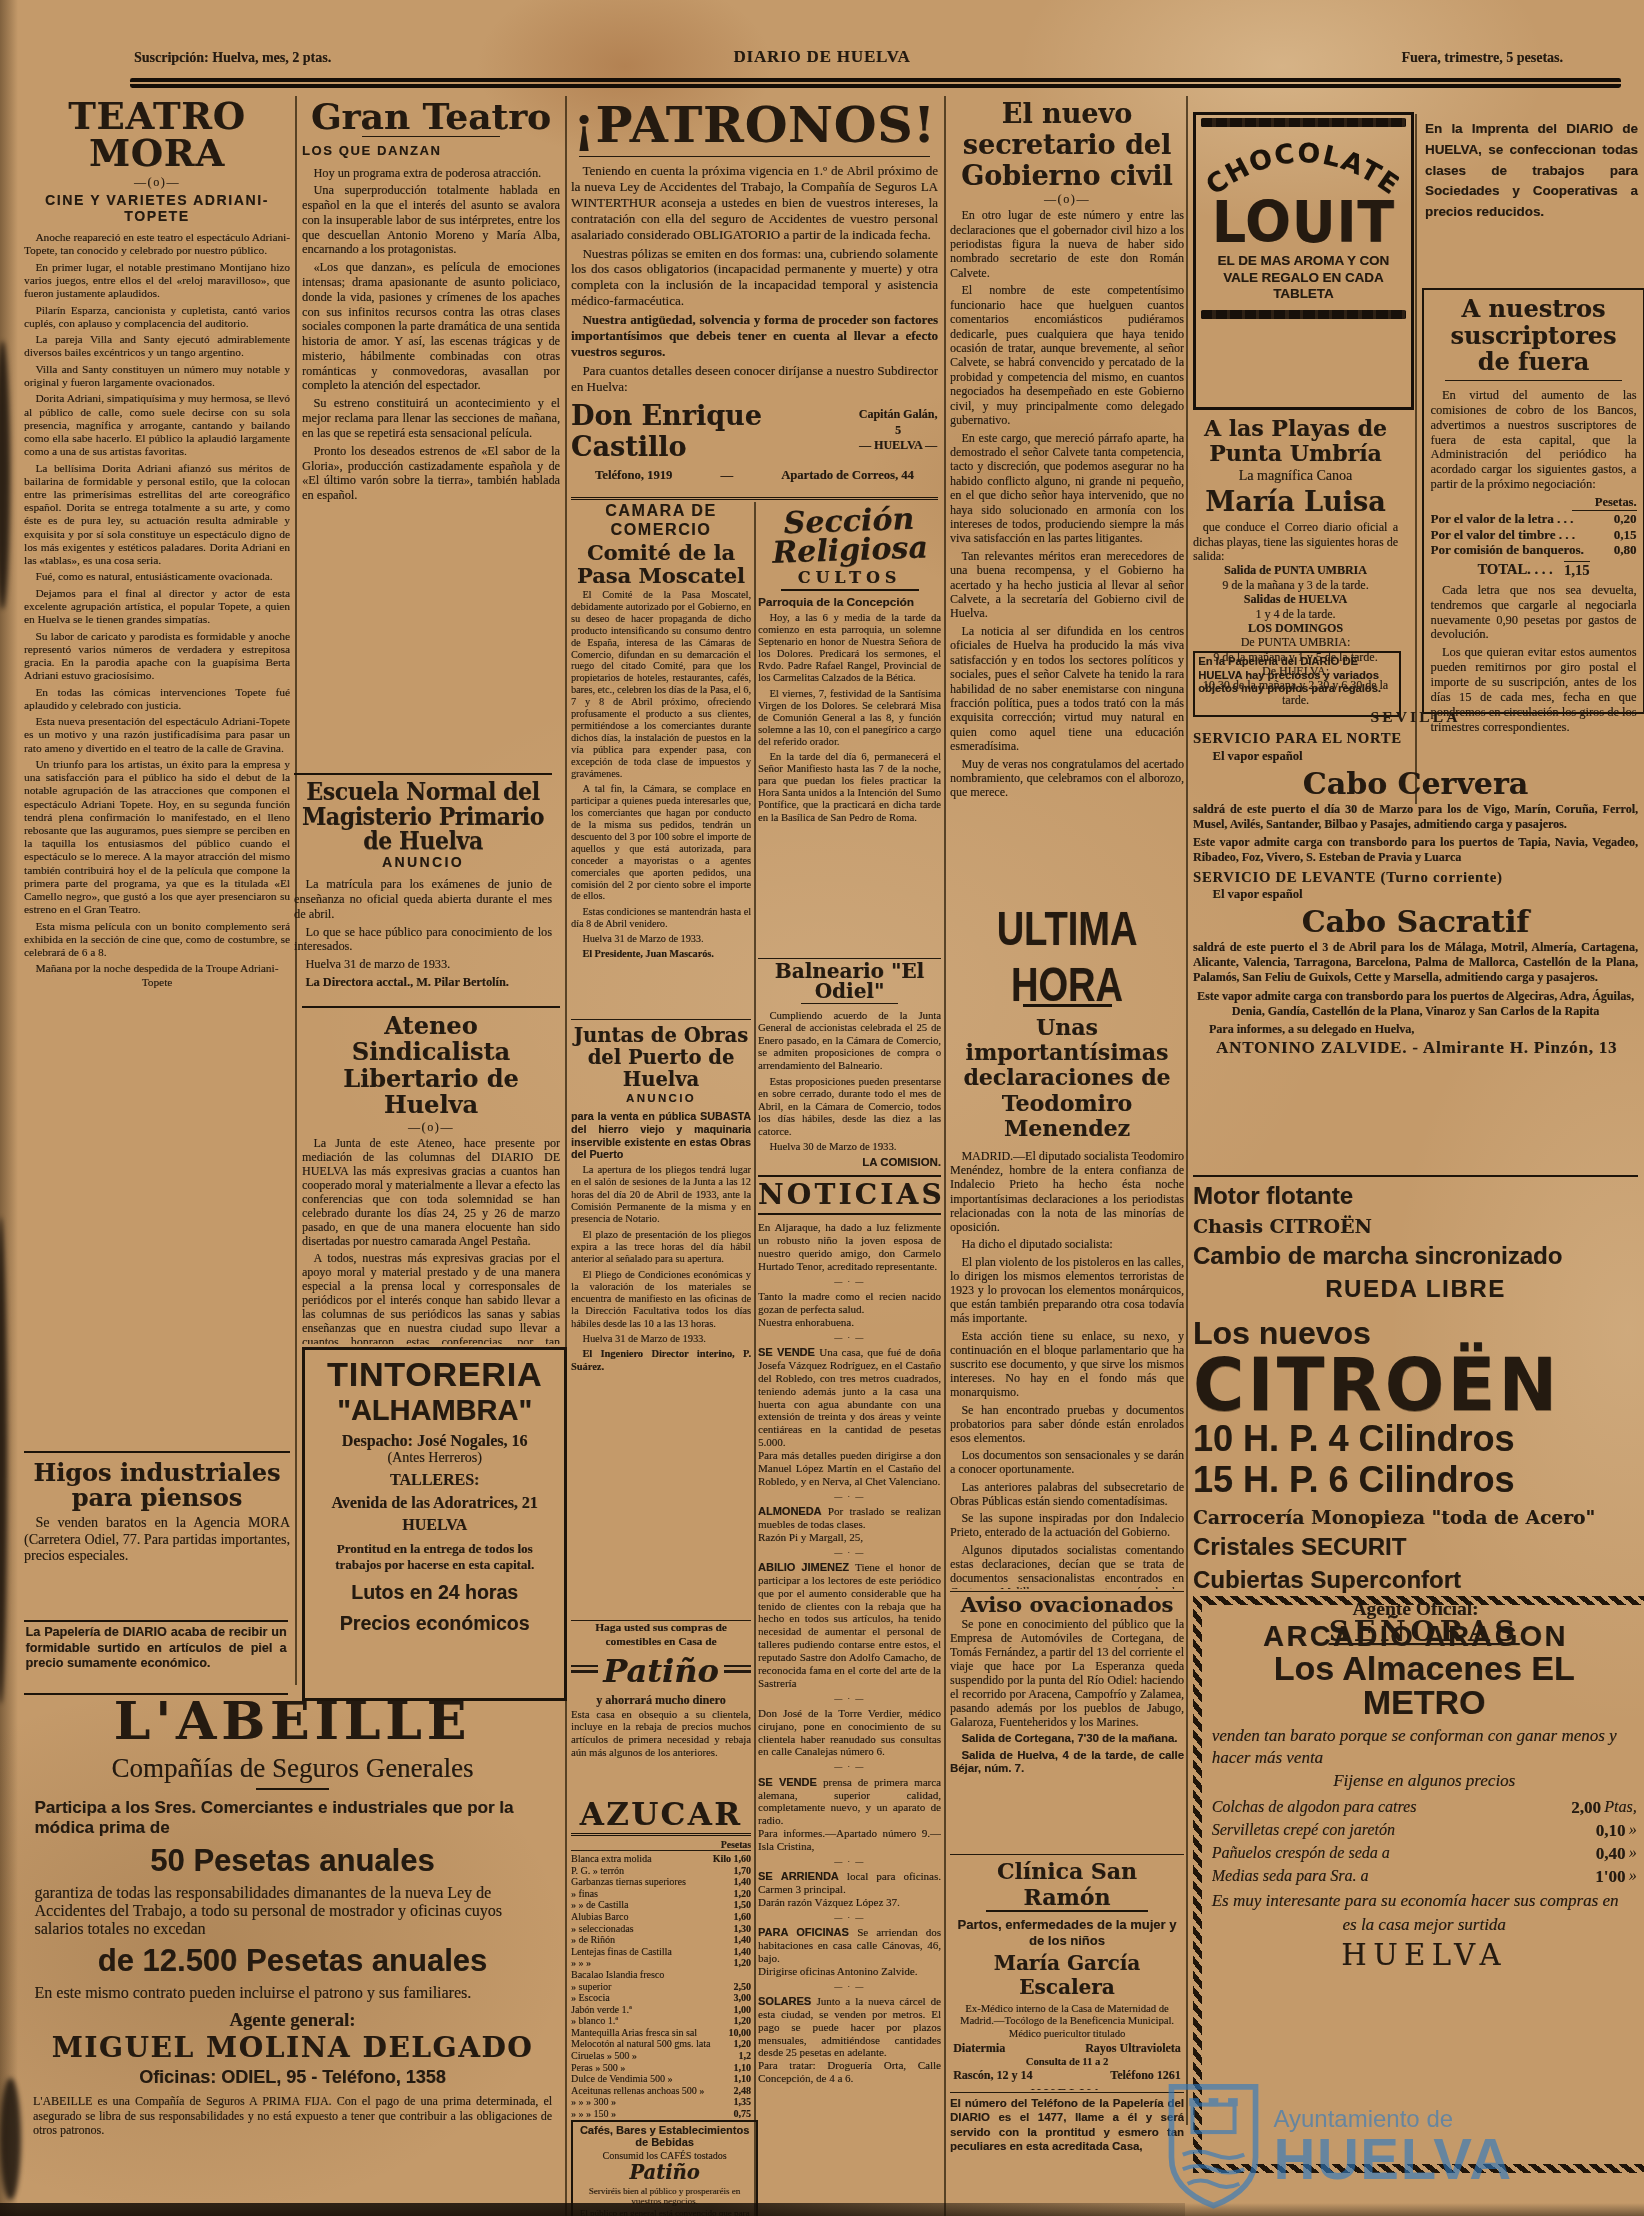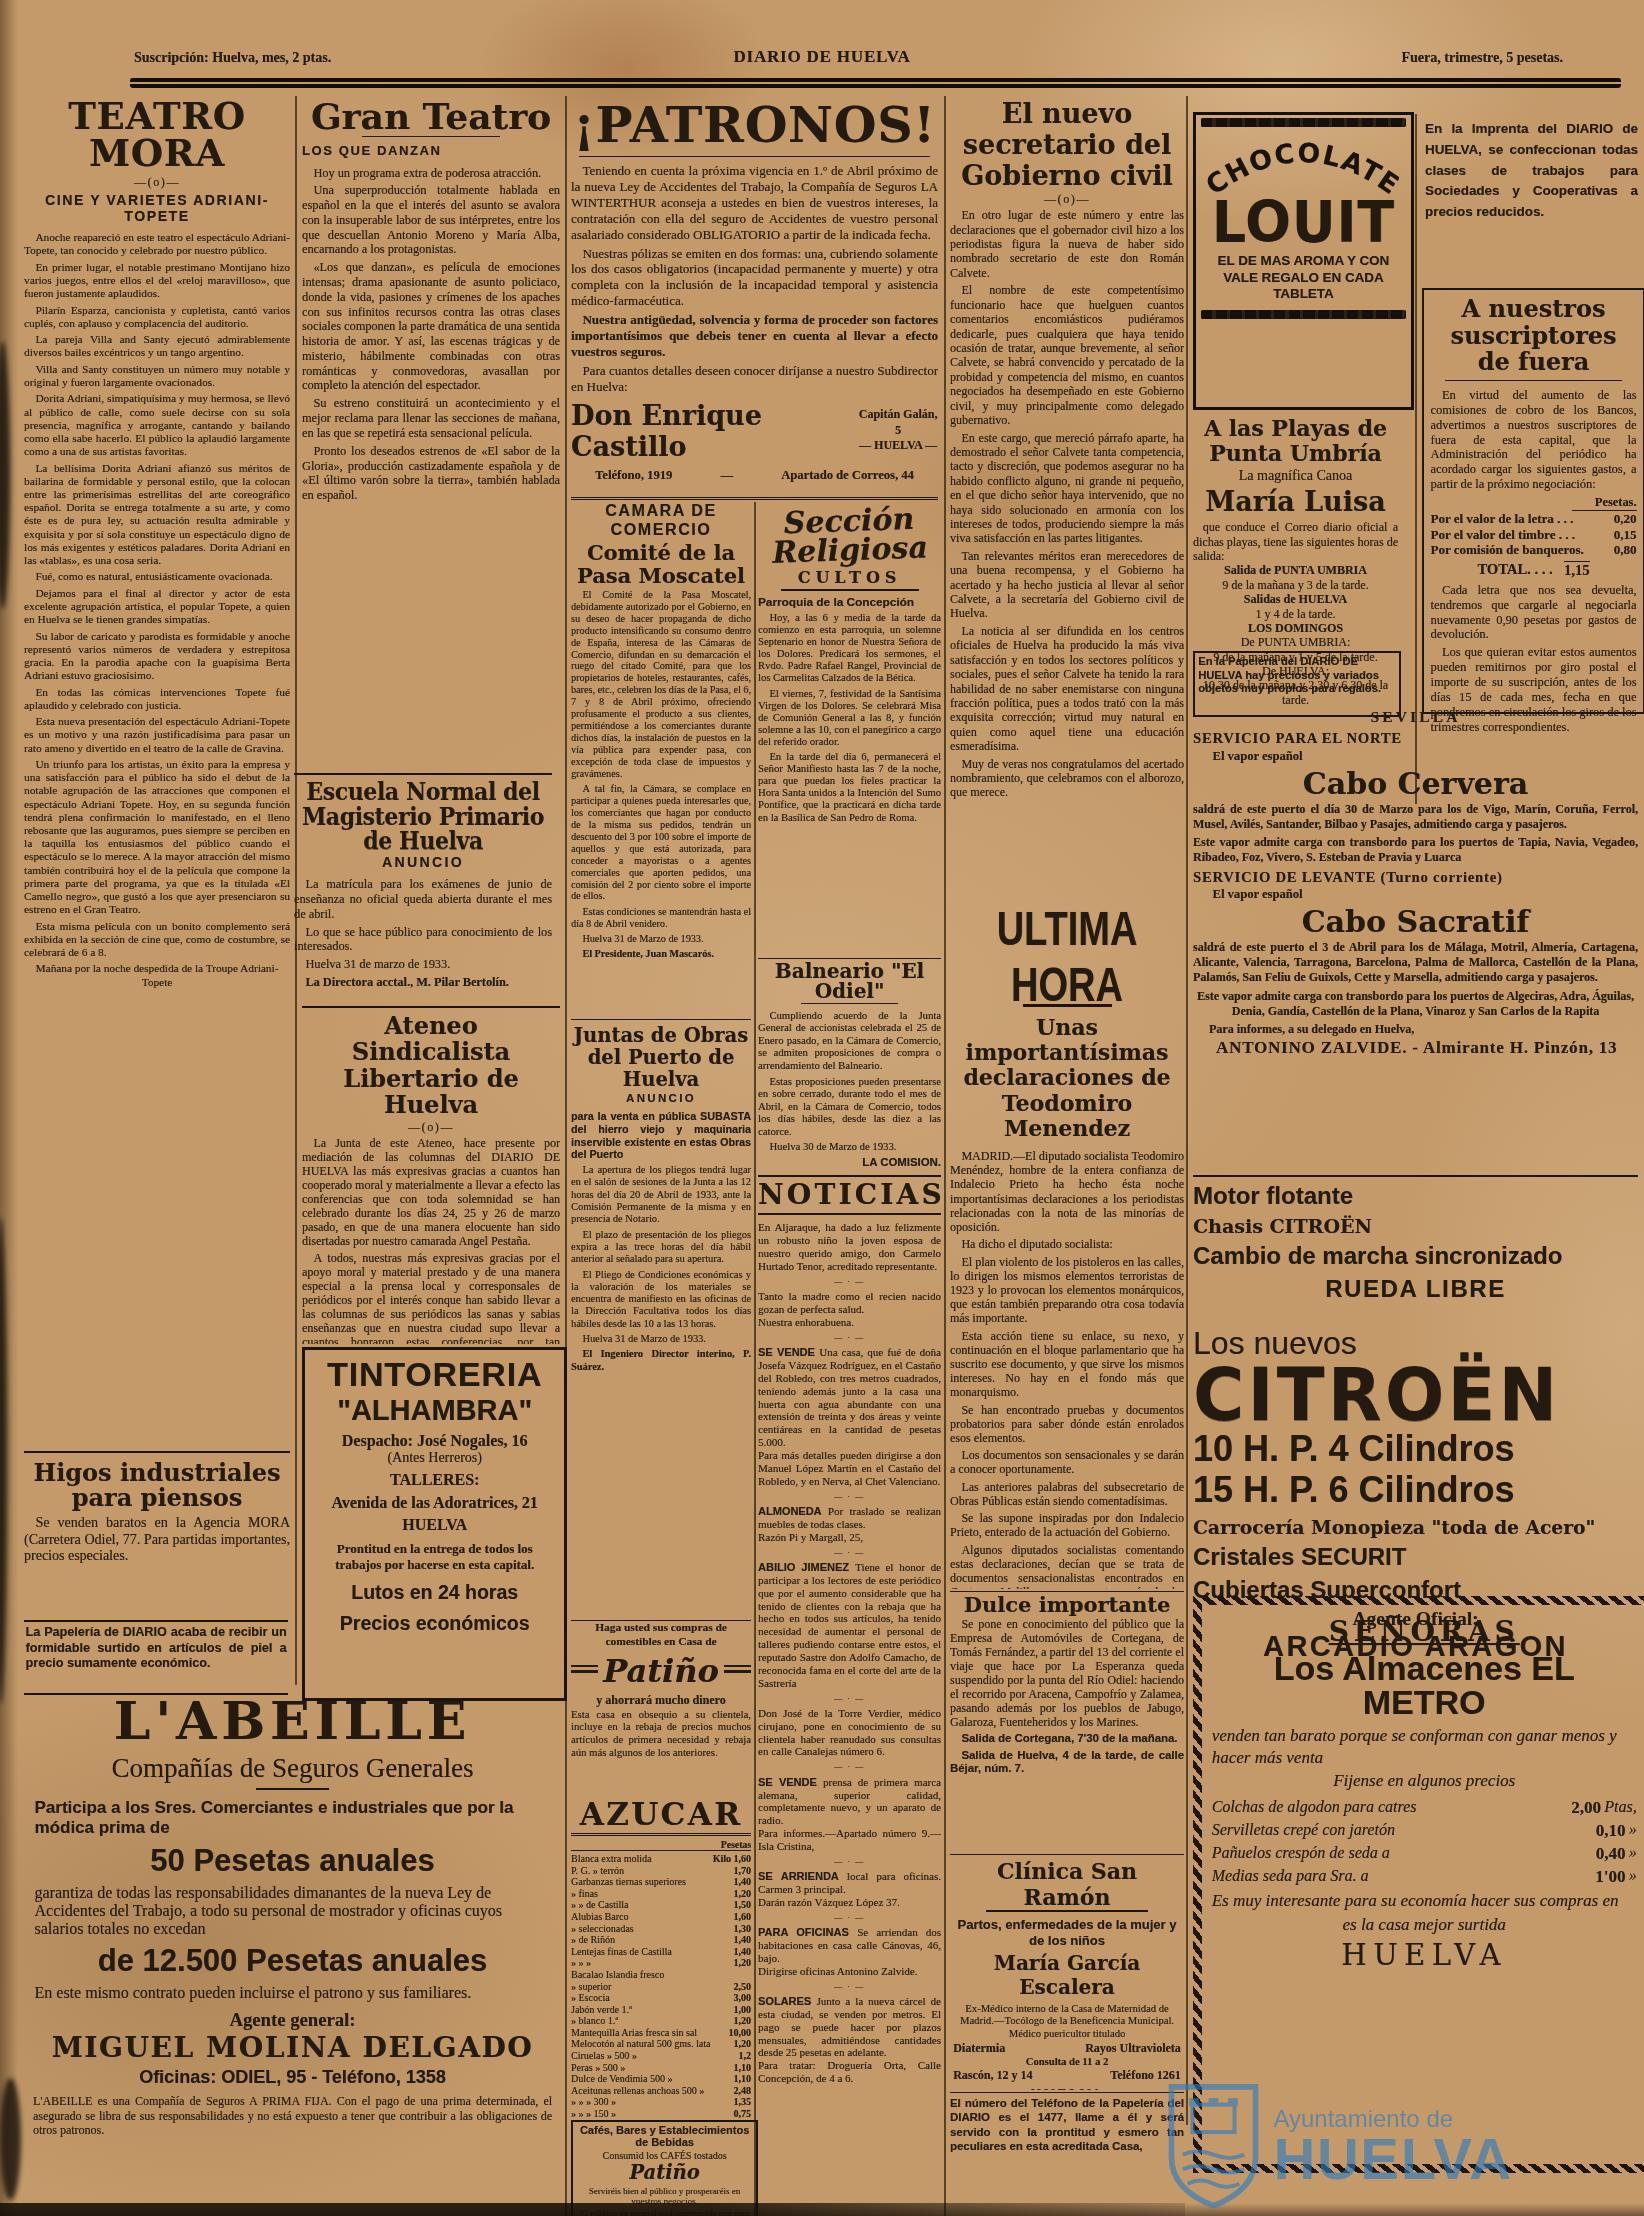--- a/index.html
+++ b/index.html
@@ -176,21 +176,21 @@
   #iba .vap{font-size:12.6px;margin:1.6px 0 0 19.5px;font-weight:bold;}
   #iba .ship{font-size:30px;font-weight:bold;font-family:"DejaVu Serif",serif;text-align:center;margin:1.6px 0;}
   #iba .p{font-size:12px;font-weight:bold;line-height:1.25;text-align:justify;margin-bottom:3.2px;}
   #iba .pc{text-align:center;text-indent:0;}
   #iba .inf{font-size:12px;font-weight:bold;margin-left:16px;}
   #iba .agn{font-size:17px;font-weight:bold;margin:1.6px 0 0 23px;letter-spacing:0.8px;}
   #cit{position:absolute;left:0;top:1079px;width:445px;height:417px;border-top:2.4px solid #1d140a;}
   #cit .l{font-size:24px;font-weight:bold;font-family:"Liberation Sans",sans-serif;margin-top:4.9px;}
   #cit .l2{font-size:19px;font-weight:bold;font-family:"DejaVu Serif",serif;margin-top:4.9px;}
   #cit .rl{font-size:24px;font-weight:bold;font-family:"Liberation Sans",sans-serif;text-align:center;margin-top:4.9px;letter-spacing:1.6px;}
-  #cit .nuevos{font-size:32px;font-weight:normal;font-family:"Liberation Sans",sans-serif;margin-top:22px;}
+  #cit .nuevos{font-size:32px;font-weight:bold;font-family:"Liberation Sans",sans-serif;margin-top:12px;}
   #cit .brand{font-size:70px;font-weight:bold;font-family:"DejaVu Sans","Liberation Sans",sans-serif;letter-spacing:3.2px;
     line-height:.95;transform:scaleY(1.05);}
   #cit .hp{font-size:36px;font-weight:bold;font-family:"Liberation Sans",sans-serif;line-height:1.15;}
   #cit .ftr{font-size:18.7px;font-weight:bold;font-family:"DejaVu Serif",serif;margin-top:4.9px;}
   #cit .ag{font-size:19.5px;font-weight:bold;text-align:center;margin-top:4.9px;}
   #cit .agn{font-size:29px;font-weight:bold;font-family:"Liberation Sans",sans-serif;text-align:center;letter-spacing:2.4px;}
   #met{position:absolute;left:0;top:1500px;width:425px;height:549px;
     border:9px solid transparent;
     border-image:repeating-linear-gradient(45deg,#20150a 0 5.7px,rgba(32,21,10,0) 5.7px 10.6px) 11;
     padding:4.9px 9.7px;}
@@ -537,21 +537,21 @@
     <p>El plan violento de los pistoleros en las calles, lo dirigen los mismos elementos terroristas de 1923 y lo provocan los elementos monárquicos, que están también preparando otra cosa todavía más importante.</p>
     <p>Esta acción tiene su enlace, su nexo, y continuación en el bloque parlamentario que ha suscrito ese documento, y que sirve los mismos intereses. No hay en el fondo más que monarquismo.</p>
     <p>Se han encontrado pruebas y documentos probatorios para saber dónde están enrolados esos elementos.</p>
     <p>Los documentos son sensacionales y se darán a conocer oportunamente.</p>
     <p>Las anteriores palabras del subsecretario de Obras Públicas están siendo comentadísimas.</p>
     <p>Se las supone inspiradas por don Indalecio Prieto, enterado de la actuación del Gobierno.</p>
     <p>Algunos diputados socialistas comentando estas declaraciones, decían que se trata de documentos sensacionalistas encontrados en Ceuta y Melilla y que pronto serán hecho públicos.</p>
   </div>
 
   <div class="blk j" id="avi">
-    <div class="art-title">Dulce importante</div>
+    <div class="art-title">Aviso ovacionados</div>
     <p>Se pone en conocimiento del público que la Empresa de Automóviles de Cortegana, de Tomás Fernández, a partir del 13 del corriente el viaje que hace por La Esperanza queda suspendido por la punta del Río Odiel: haciendo el recorrido por Aracena, Campofrío y Zalamea, pasando además por los pueblos de Jabugo, Galaroza, Fuenteheridos y los Marines.</p>
     <p class="s">Salida de Cortegana, 7'30 de la mañana.</p>
     <p class="s">Salida de Huelva, 4 de la tarde, de calle Béjar, núm. 7.</p>
   </div>
 
   <div class="blk" id="cli">
     <div class="t">Clínica San Ramón</div>
     <div class="sub">Partos, enfermedades de la mujer y de los niños</div>
     <div class="nm">María García Escalera</div>
     <div class="cr">Ex-Médico interno de la Casa de Maternidad de Madrid.—Tocólogo de la Beneficencia Municipal.</div>

